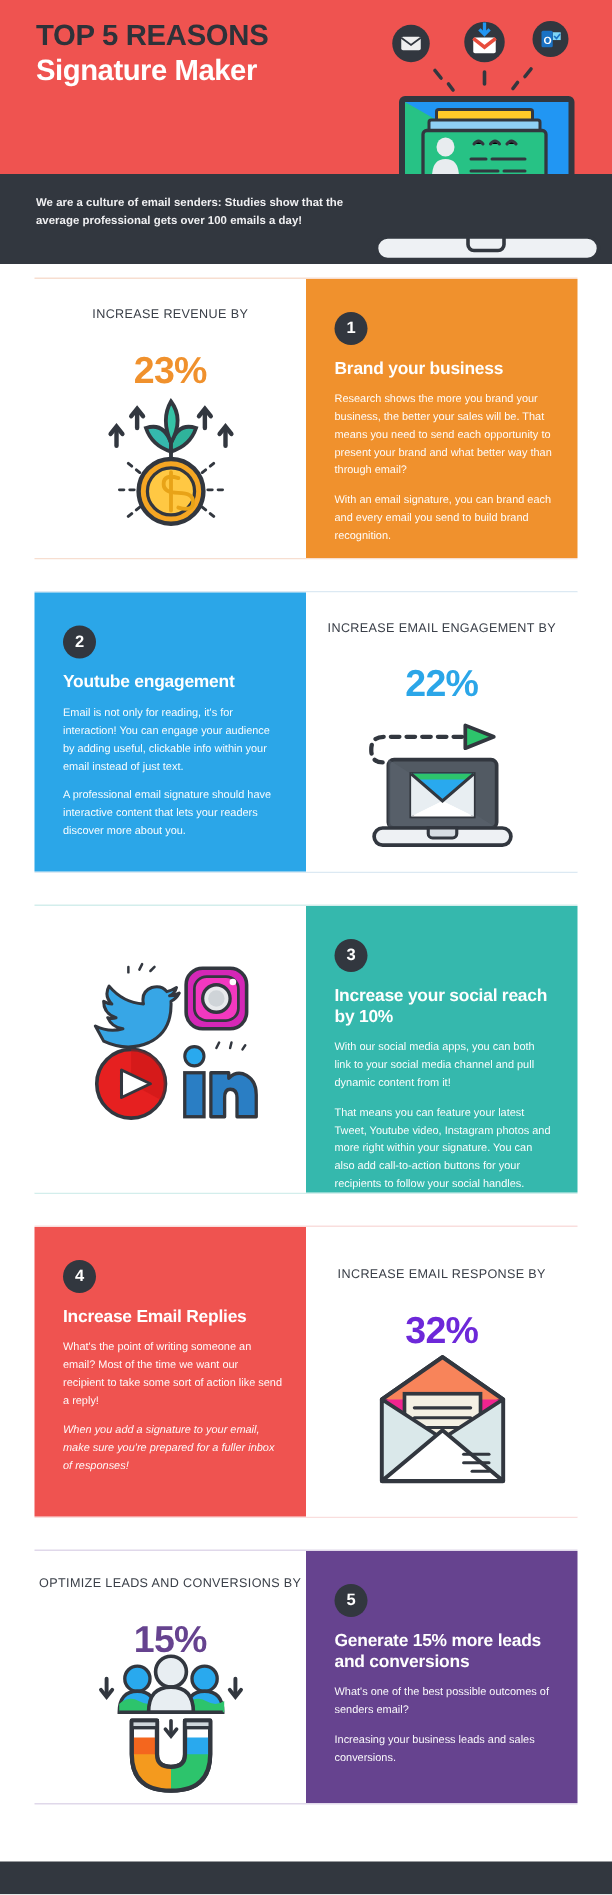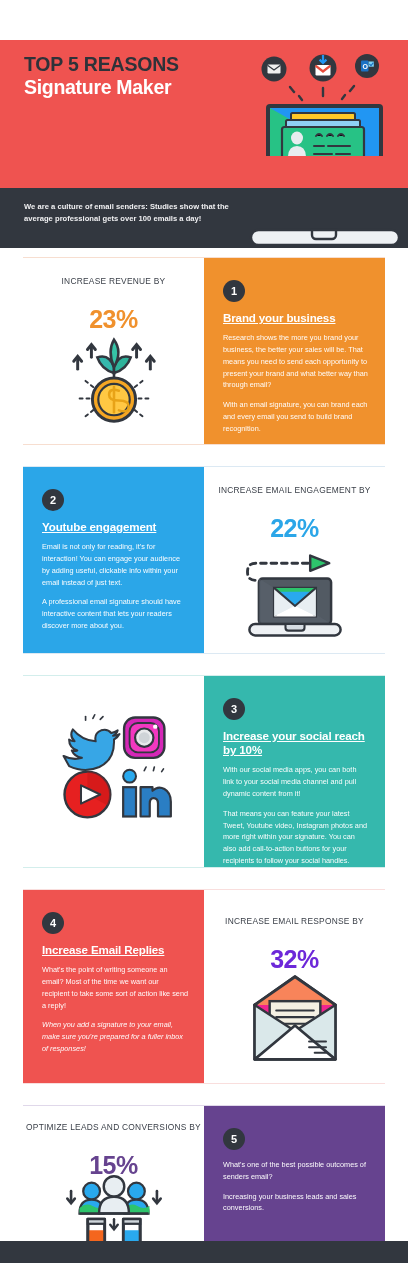--- a/index.html
+++ b/index.html
@@ -12,24 +12,23 @@
     position: relative;
     width: 408px;
     height: 1263px;
     overflow: hidden;
     background: #ffffff;
   }
 
   
   .hero {
     position: relative;
-    height: 148px;
+    height: 116px;
     background: #ef5350;
     overflow: hidden;
-    margin-top: 40px;
   }
   .hero-title {
     position: absolute;
     left: 24px;
     top: 14px;
     width: 230px;
   }
   .hero-line1 {
     font-size: 19.5px;
     font-weight: bold;
@@ -147,21 +146,20 @@
     justify-content: center;
     margin-bottom: 9px;
   }
   .pane-heading {
     color: #ffffff;
     font-size: 11.6px;
     font-weight: bold;
     letter-spacing: -0.15px;
     line-height: 1.22;
     margin-bottom: 7px;
-    text-decoration: underline;
   }
   .pane-para {
     color: #ffffff;
     font-size: 7.3px;
     line-height: 1.62;
     margin-bottom: 8px;
     opacity: 0.97;
   }
   .pane-para.italic { font-style: italic; }
 
@@ -456,20 +454,21 @@
             <path d="M87 78 q-2 19 -27 19 L60 81 q10 0 10 -9 L70 72 L87 72 Z" fill="#2dc46c"></path>
             <path d="M32 48 L32 72 q0 26 28 26 q28 0 28 -26 L88 48 L70 48 L70 72 q0 9 -10 9 q-10 0 -10 -9 L50 48 Z" fill="none" stroke="#32373f" stroke-width="3" stroke-linejoin="round"></path>
             <rect x="32" y="48" width="18" height="5" fill="#cfd6db" stroke="#32373f" stroke-width="2.4"></rect>
             <rect x="70" y="48" width="18" height="5" fill="#cfd6db" stroke="#32373f" stroke-width="2.4"></rect>
           </g>
         </svg>
       </div>
     </div>
     <div class="pane pane-color" style="background:#66438f">
       <div class="badge">5</div>
+      <div class="pane-heading">Generate 15% more leads and conversions</div>
       <div class="pane-para">What's one of the best possible outcomes of senders email?</div>
       <div class="pane-para">Increasing your business leads and sales conversions.</div>
     </div>
   </div>
   <div class="sec-divider-bot" style="background:#e0d8ea"></div>
 
   <div class="footer-bar"></div>
 </div>
 
 </body></html>

